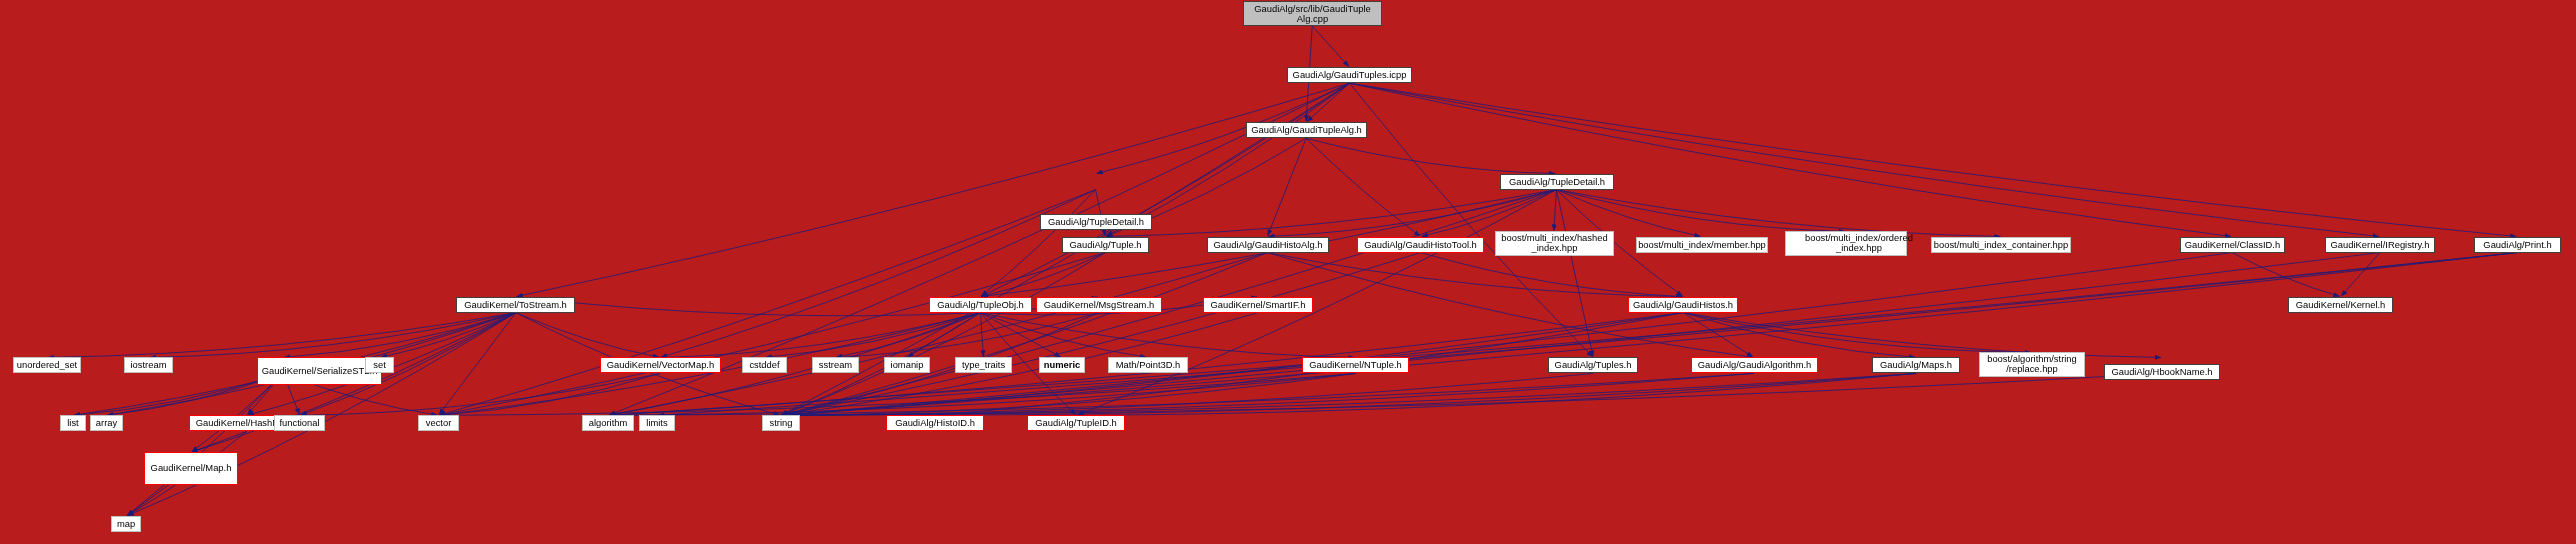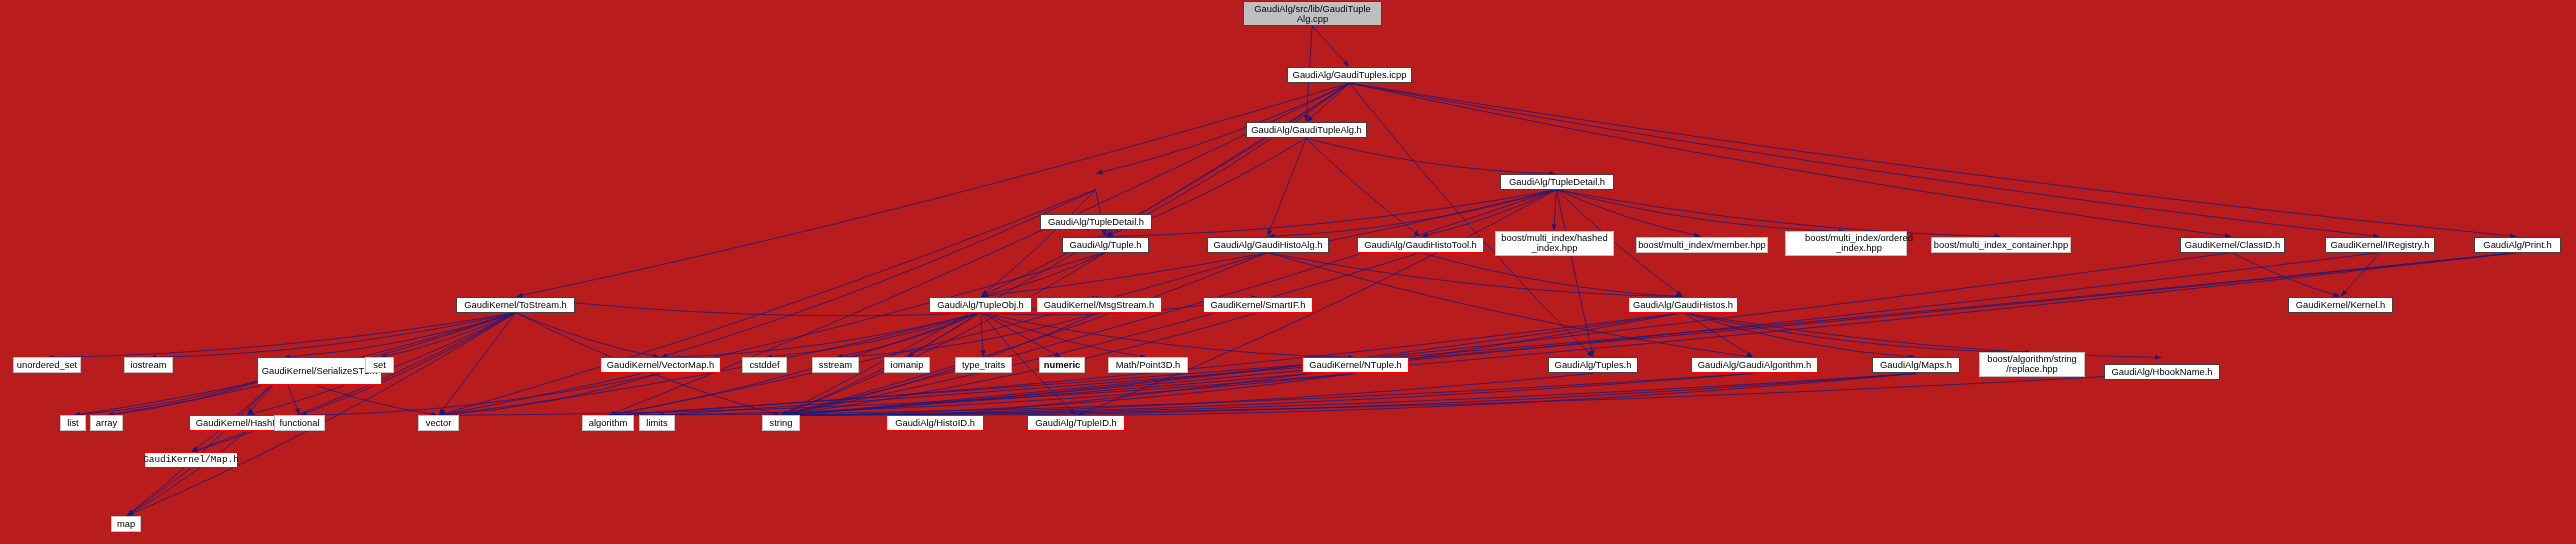--- a/index.html
+++ b/index.html
@@ -222,17 +222,17 @@
       <div class="gnode kind-std" style="left: 60px; top: 415px; width: 26px; height: 16px;">list</div>
       <div class="gnode kind-std" style="left: 90px; top: 415px; width: 33px; height: 16px;">array</div>
       <div class="gnode kind-missing" style="left: 189px; top: 415px; width: 116px; height: 16px;">GaudiKernel/HashMap.h</div>
       <div class="gnode kind-std" style="left: 274px; top: 415px; width: 51px; height: 16px;">functional</div>
       <div class="gnode kind-std" style="left: 418px; top: 415px; width: 41px; height: 16px;">vector</div>
       <div class="gnode kind-std" style="left: 582px; top: 415px; width: 52px; height: 16px; text-align: right;">algorithm</div>
       <div class="gnode kind-std" style="left: 639px; top: 415px; width: 36px; height: 16px;">limits</div>
       <div class="gnode kind-std" style="left: 762px; top: 415px; width: 38px; height: 16px;">string</div>
       <div class="gnode kind-missing" style="left: 886px; top: 415px; width: 98px; height: 16px;">GaudiAlg/HistoID.h</div>
       <div class="gnode kind-missing" style="left: 1027px; top: 415px; width: 98px; height: 16px;">GaudiAlg/TupleID.h</div>
-      <div class="gnode kind-missing" style="left: 144px; top: 452px; width: 94px; height: 16px; font-family: Liberation Mono, monospace;">GaudiKernel/Map.h</div>
+      <div class="gnode kind-missing" style="left: 144px; top: 452px; width: 94px; height: 33px;">GaudiKernel/Map.h</div>
       <div class="gnode kind-std" style="left: 111px; top: 516px; width: 30px; height: 16px;">map</div>
     </div>
 </div>
 
 
 </body></html>

